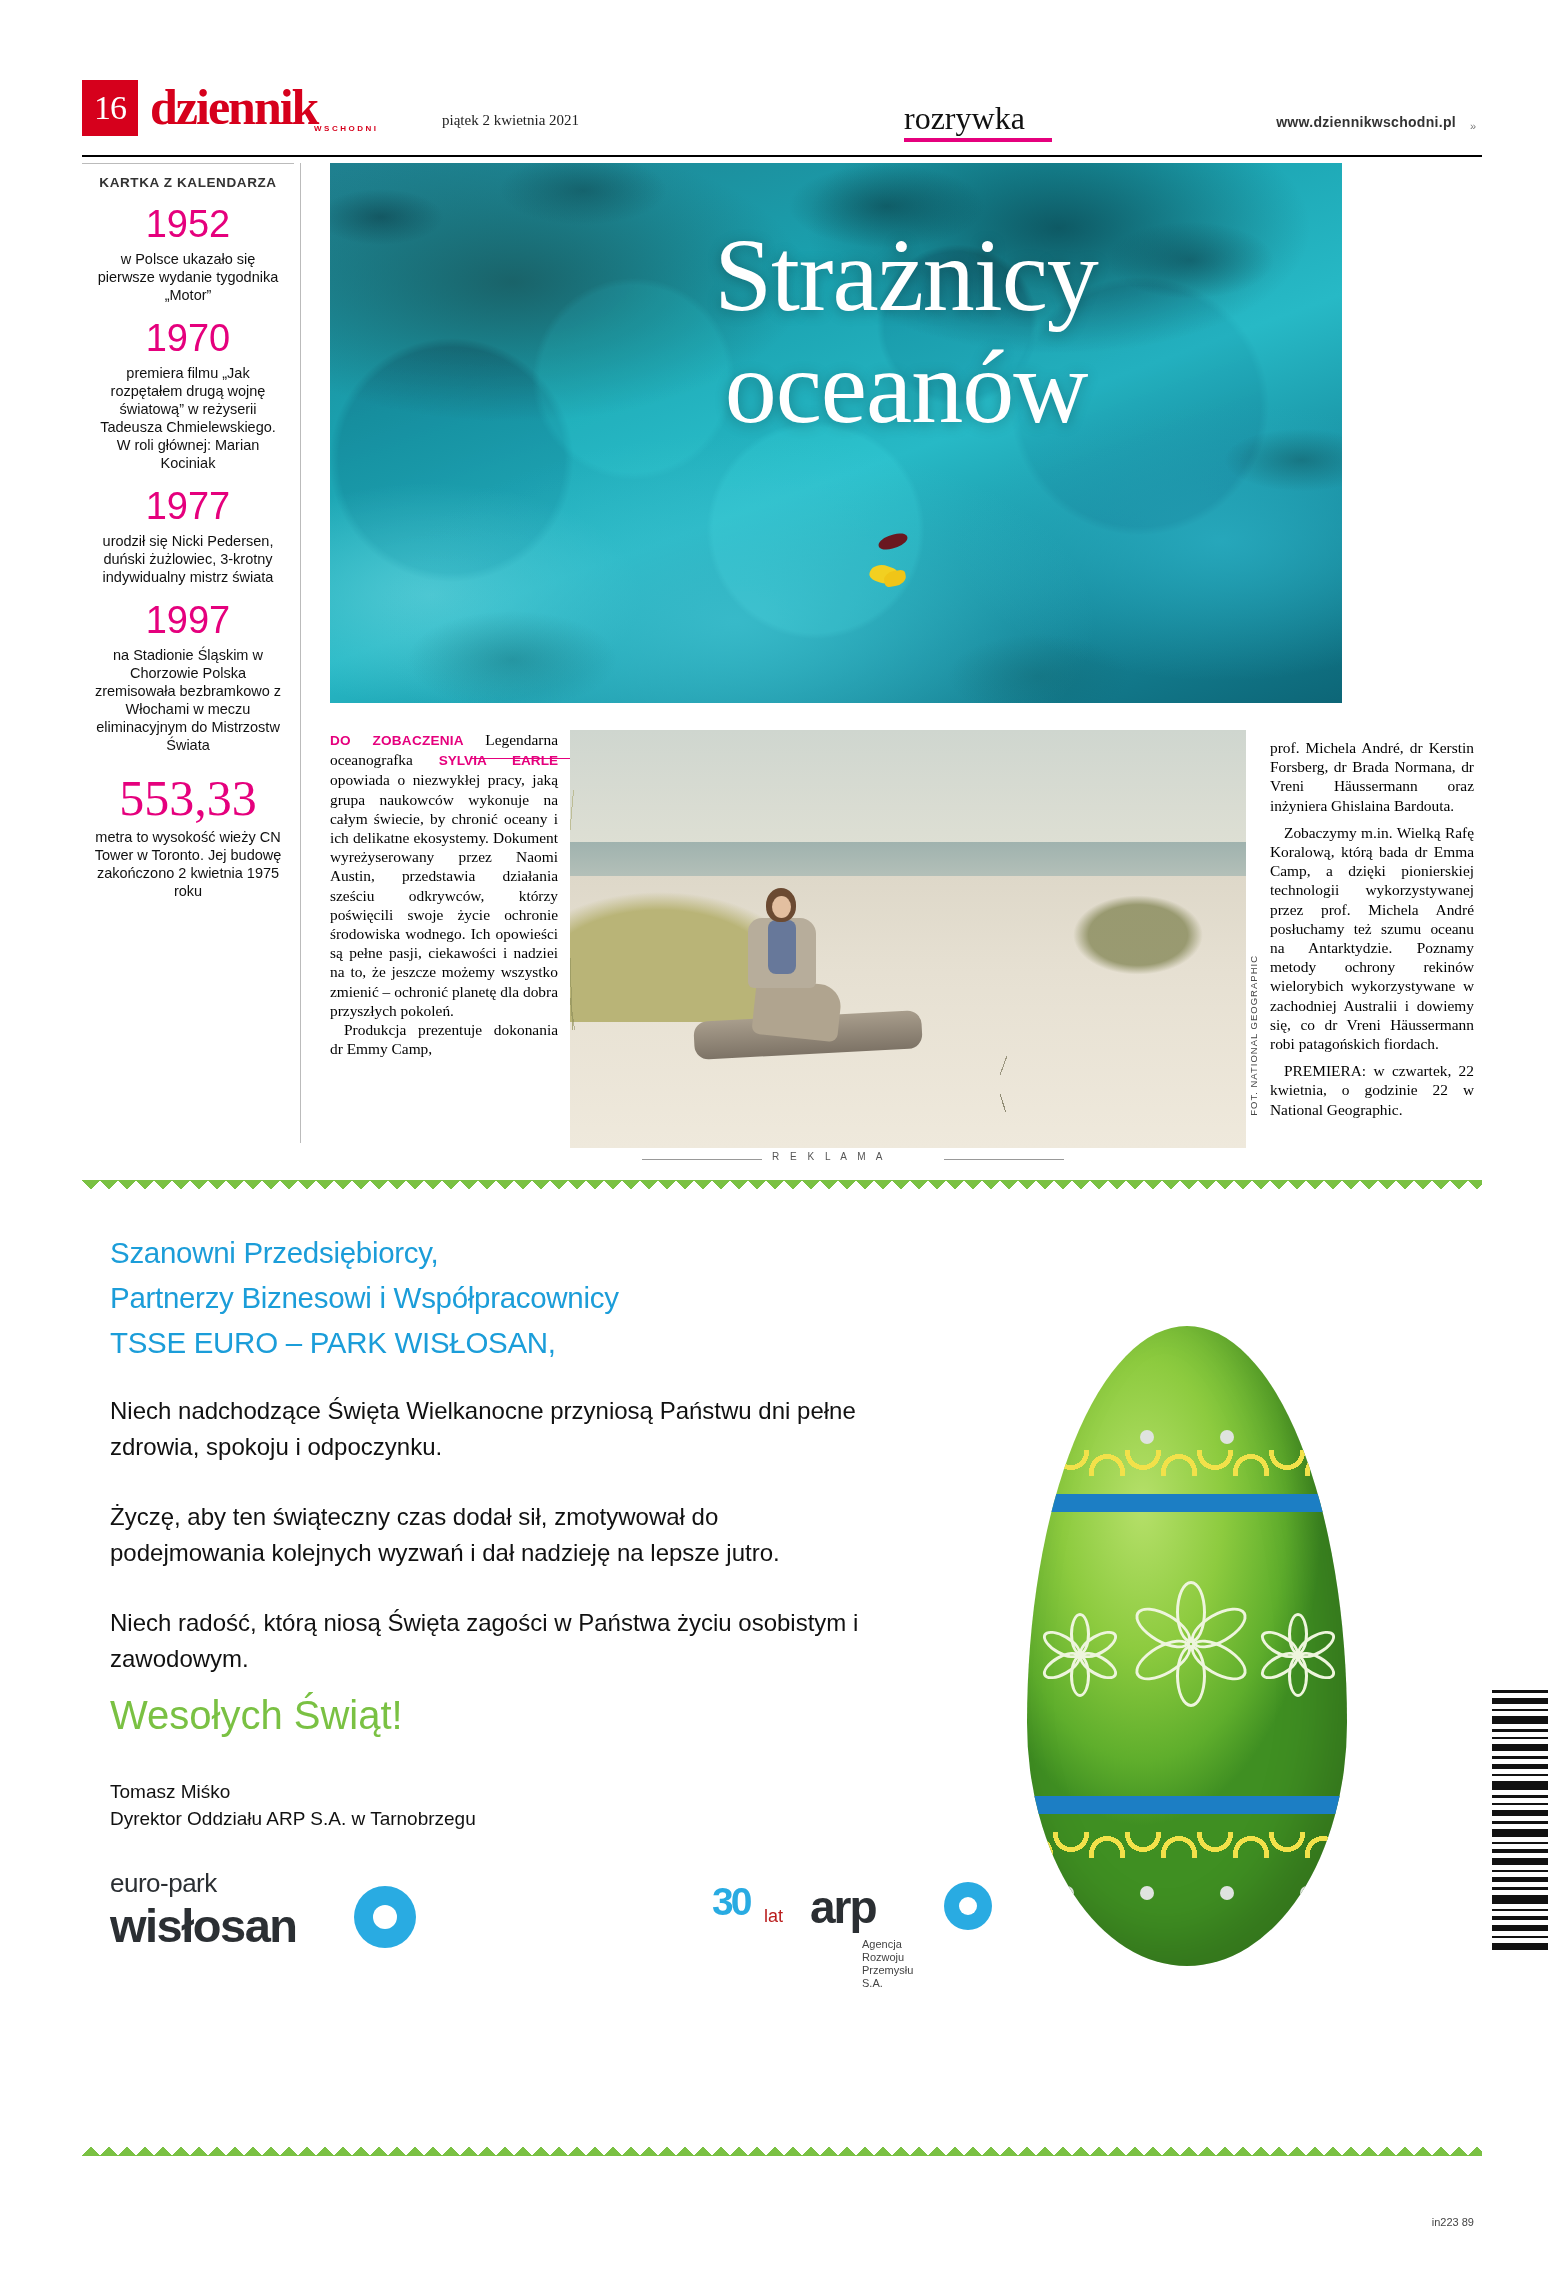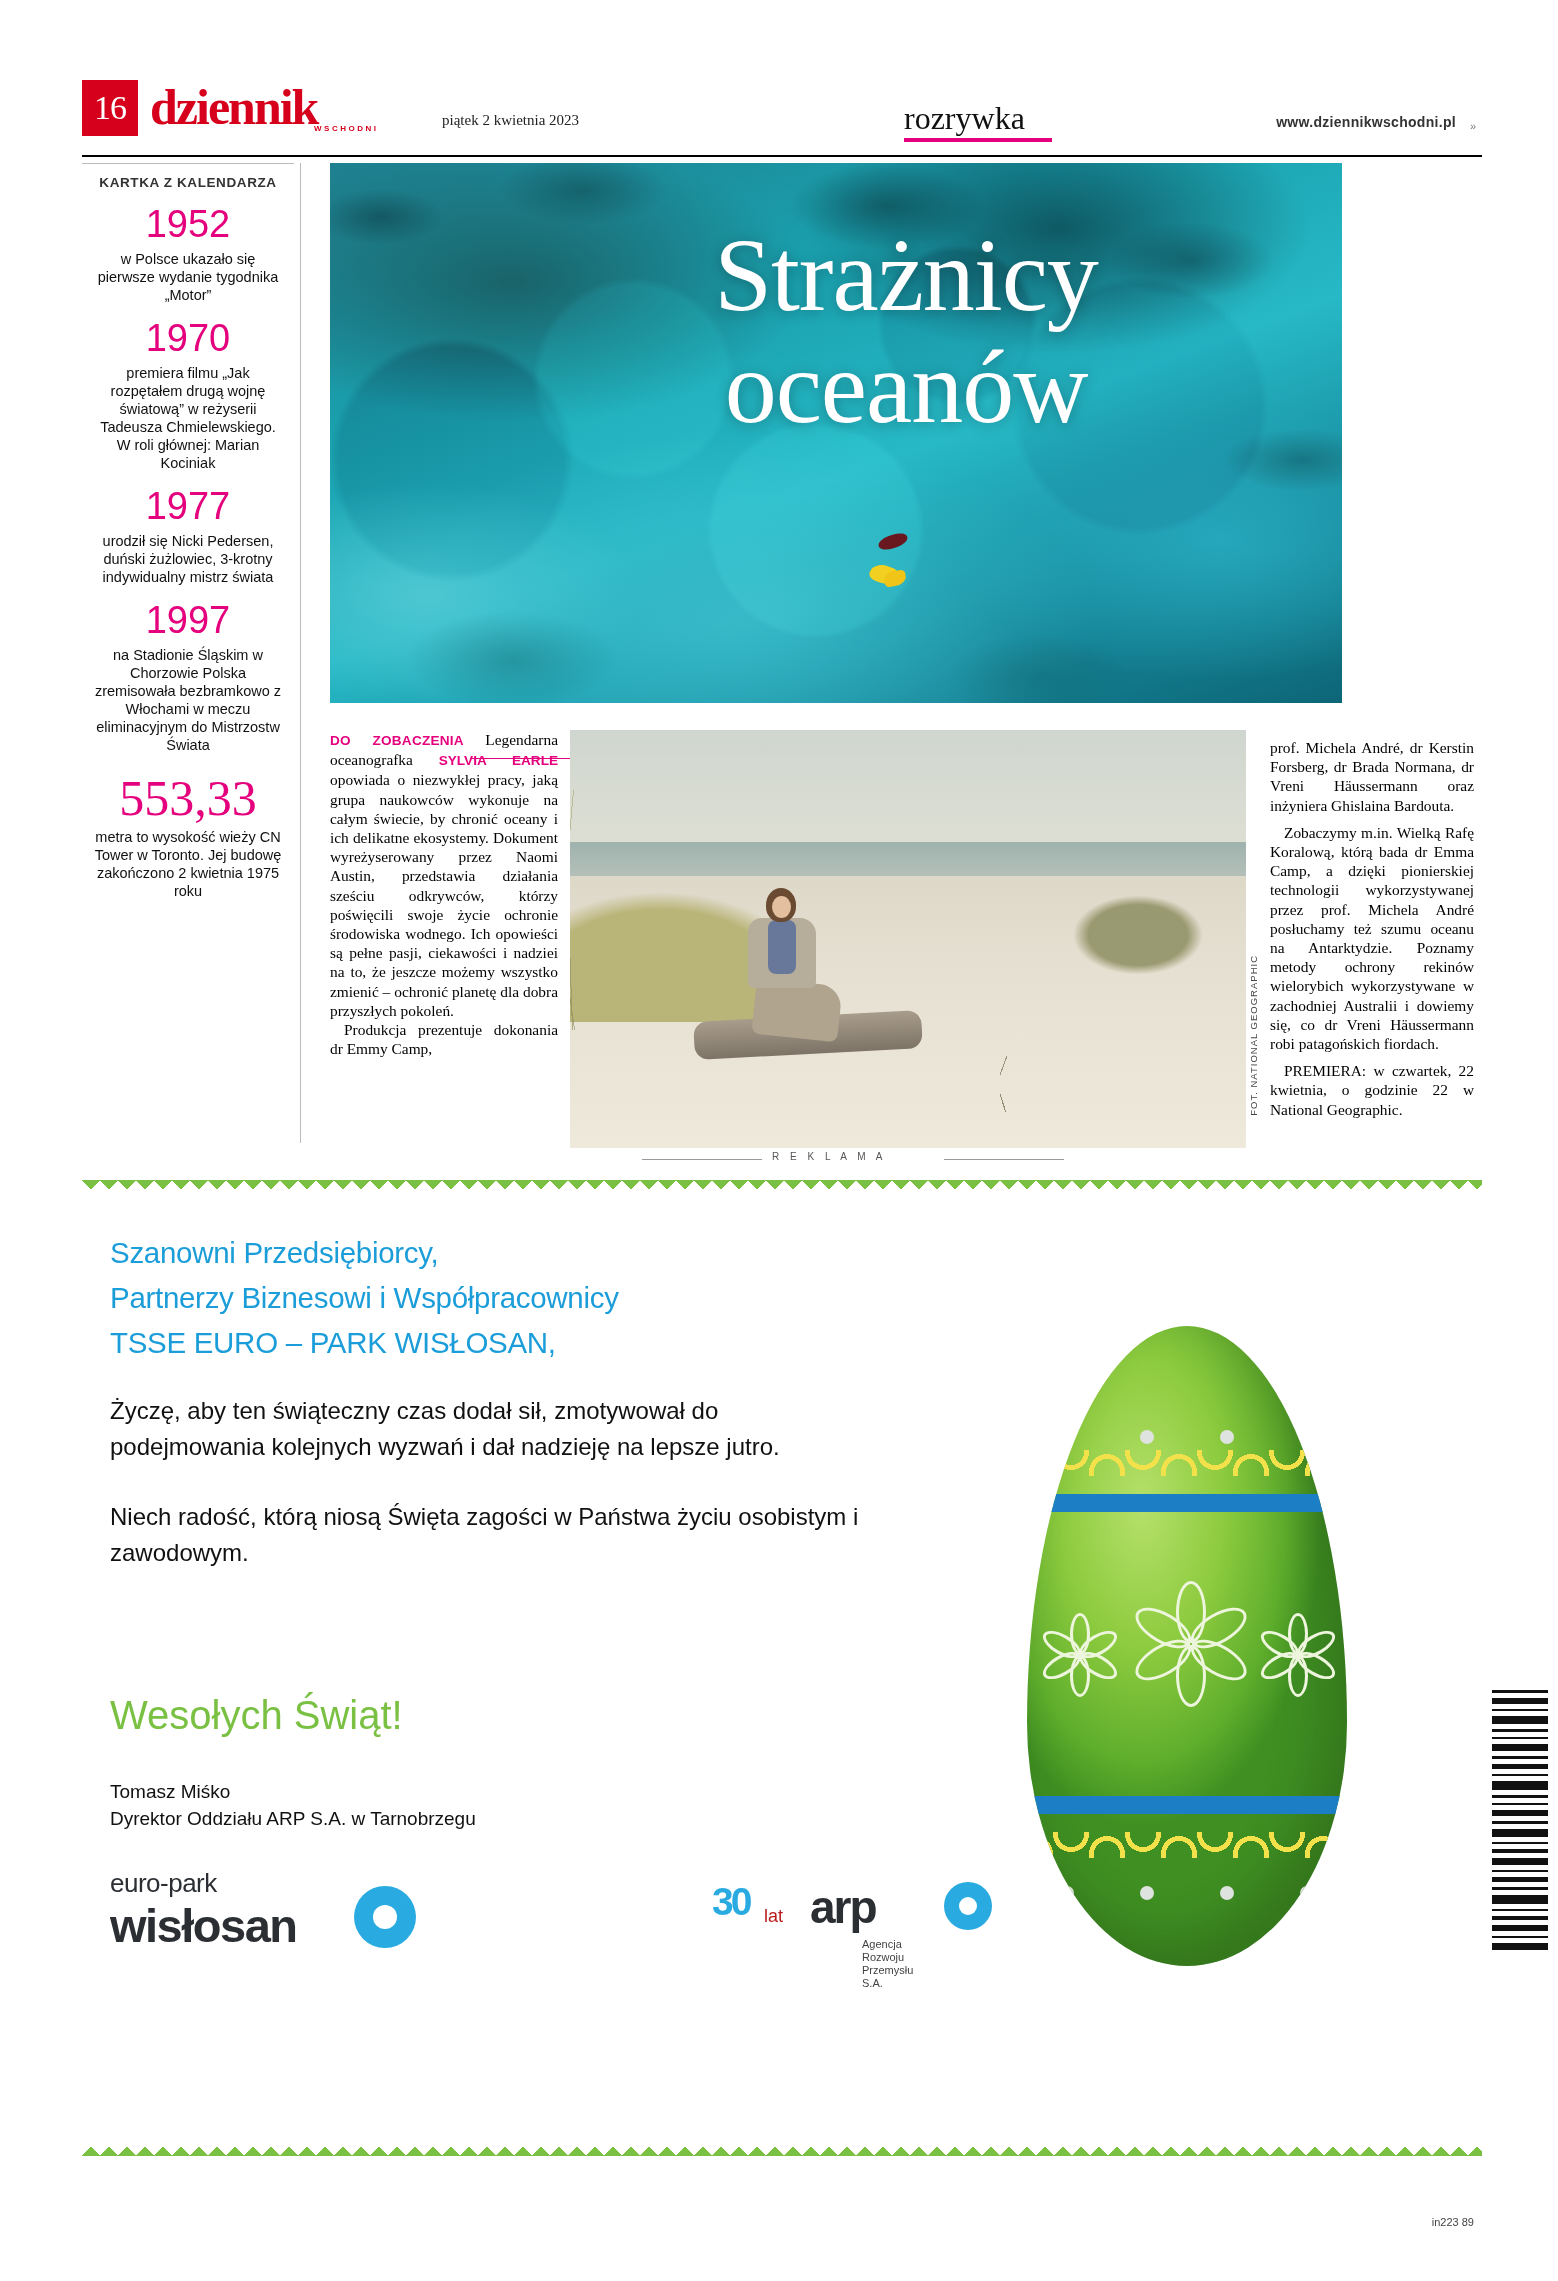--- a/index.html
+++ b/index.html
@@ -534,21 +534,21 @@
 </style>
 </head>
 <body>
 
 <div class="page">
 
   <div class="masthead">
     <div class="page-num-box">16</div>
     <div class="logo-dziennik">dziennik</div>
     <div class="logo-sub">WSCHODNI</div>
-    <div class="issue-date">piątek 2 kwietnia 2023</div>
+    <div class="issue-date">piątek 2 kwietnia 2021</div>
     <div class="section-name">rozrywka</div>
     <div class="section-underline"></div>
     <div class="site-url">www.dziennikwschodni.pl</div>
     <div class="url-mark">»</div>
   </div>
   <div class="masthead-rule"></div>
 
   <div class="cal-topline"></div>
   <div class="calendar-col">
     <div class="cal-title">KARTKA Z KALENDARZA</div>
@@ -628,20 +628,21 @@
     <div class="zigzag top"></div>
     <div class="zigzag bottom"></div>
 
     <div class="ad-head">
       <div>Szanowni Przedsiębiorcy,</div>
       <div>Partnerzy Biznesowi i Współpracownicy</div>
       <div>TSSE EURO – PARK WISŁOSAN,</div>
     </div>
 
     <div class="ad-body">
+      <p>Niech nadchodzące Święta Wielkanocne przyniosą Państwu dni pełne zdrowia, spokoju i odpoczynku.</p>
       <p>Życzę, aby ten świąteczny czas dodał sił, zmotywował do podejmowania kolejnych wyzwań i dał nadzieję na lepsze jutro.</p>
       <p>Niech radość, którą niosą Święta zagości w Państwa życiu osobistym i zawodowym.</p>
     </div>
 
     <div class="ad-greet">Wesołych Świąt!</div>
 
     <div class="ad-sign">
       <div>Tomasz Miśko</div>
       <div>Dyrektor Oddziału ARP S.A. w Tarnobrzegu</div>
     </div>

